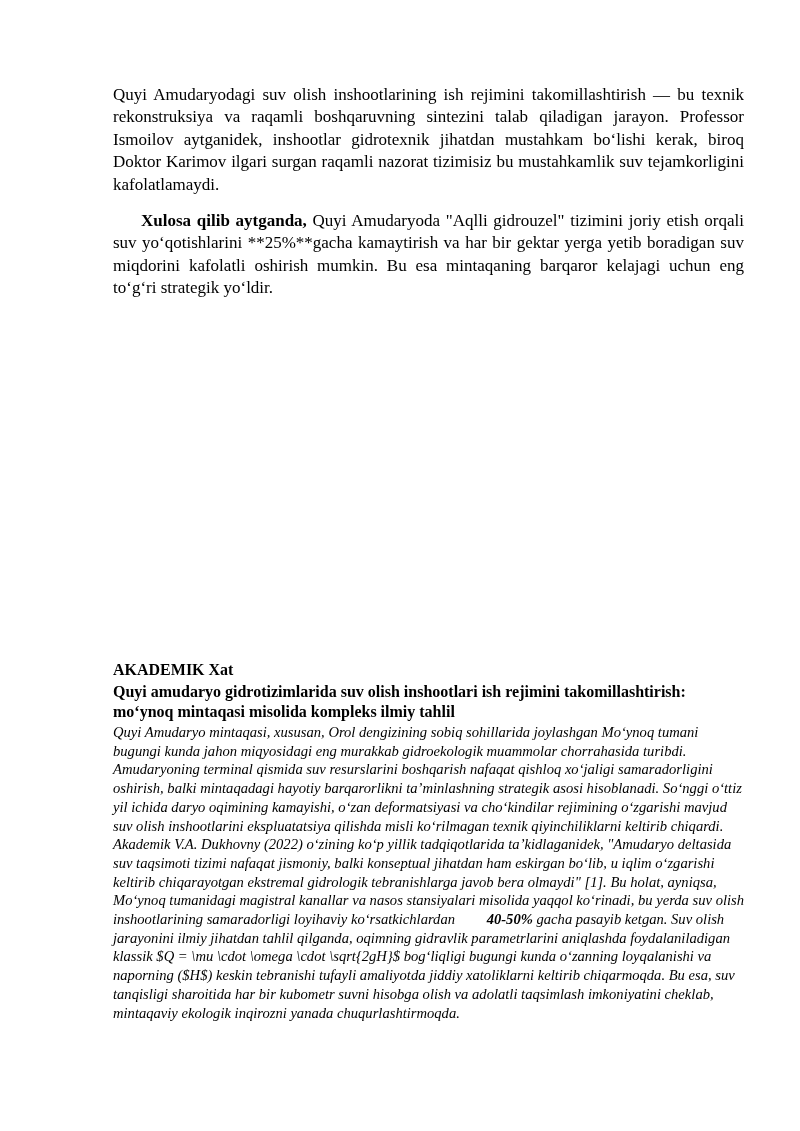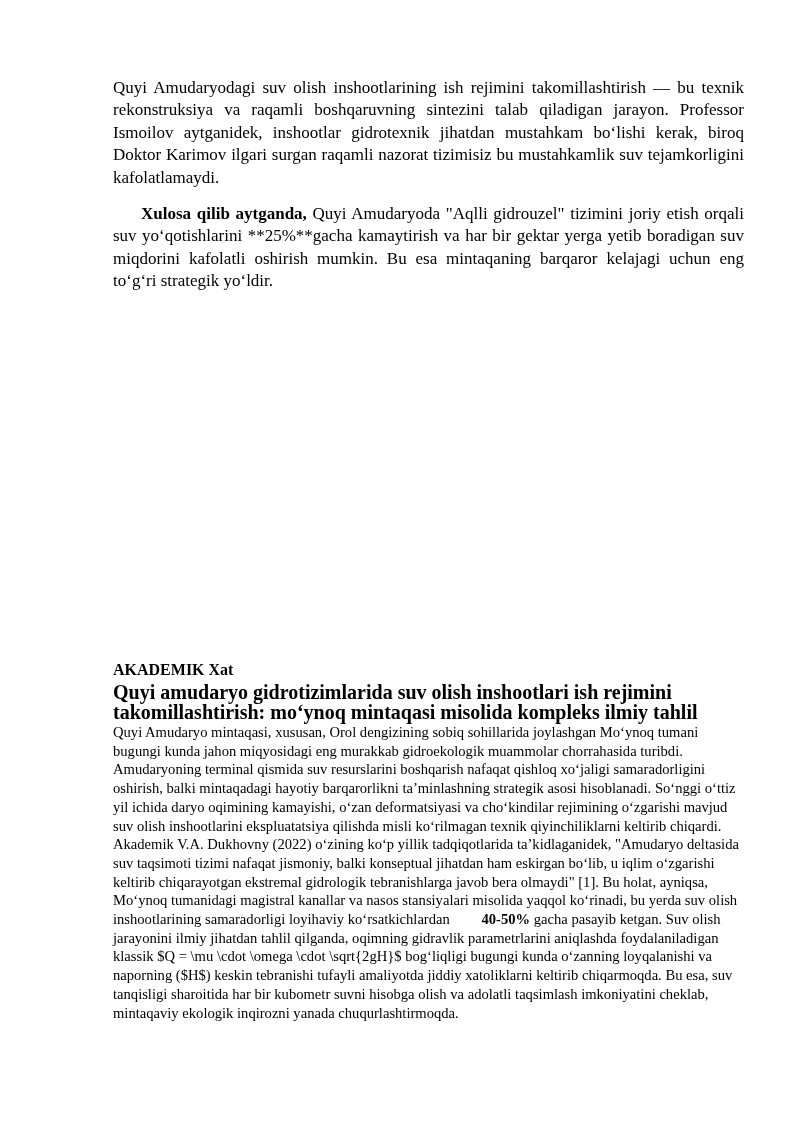--- a/index.html
+++ b/index.html
@@ -12,21 +12,21 @@
     width: 800px;
     height: 1131px;
     background: #ffffff;
     color: #000000;
     font-family: "Liberation Serif", "DejaVu Serif", serif;
     overflow: hidden;
   }
   .essay {
     position: absolute;
     left: 113px;
-    top: 77px;
+    top: 84px;
     width: 631px;
   }
   .essay-p {
     margin: 0 0 14px 0;
     font-size: 17px;
     line-height: 22.4px;
     text-align: justify;
   }
   .letter {
     position: absolute;
@@ -35,29 +35,30 @@
     width: 633px;
   }
   .letter-label {
     font-weight: bold;
     font-size: 16px;
     line-height: 20px;
     margin: 0 0 2px 0;
   }
   .letter-title {
     font-weight: bold;
-    font-size: 20px;
+    font-size: 16px;
     line-height: 20px;
     margin: 0 0 1px 0;
   }
   .letter-body {
     margin: 0;
     font-size: 14.6px;
     line-height: 18.7px;
     text-align: left;
+    font-style: italic;
   }
   strong { font-weight: bold; margin-left: 28px; }
 </style>
 </head>
 <body>
 
 <div class="page">
 
   <div class="essay">
     <p class="essay-p">Quyi Amudaryodagi suv olish inshootlarining ish rejimini takomillashtirish — bu texnik rekonstruksiya va raqamli boshqaruvning sintezini talab qiladigan jarayon. Professor Ismoilov aytganidek, inshootlar gidrotexnik jihatdan mustahkam bo‘lishi kerak, biroq Doktor Karimov ilgari surgan raqamli nazorat tizimisiz bu mustahkamlik suv tejamkorligini kafolatlamaydi.</p>

